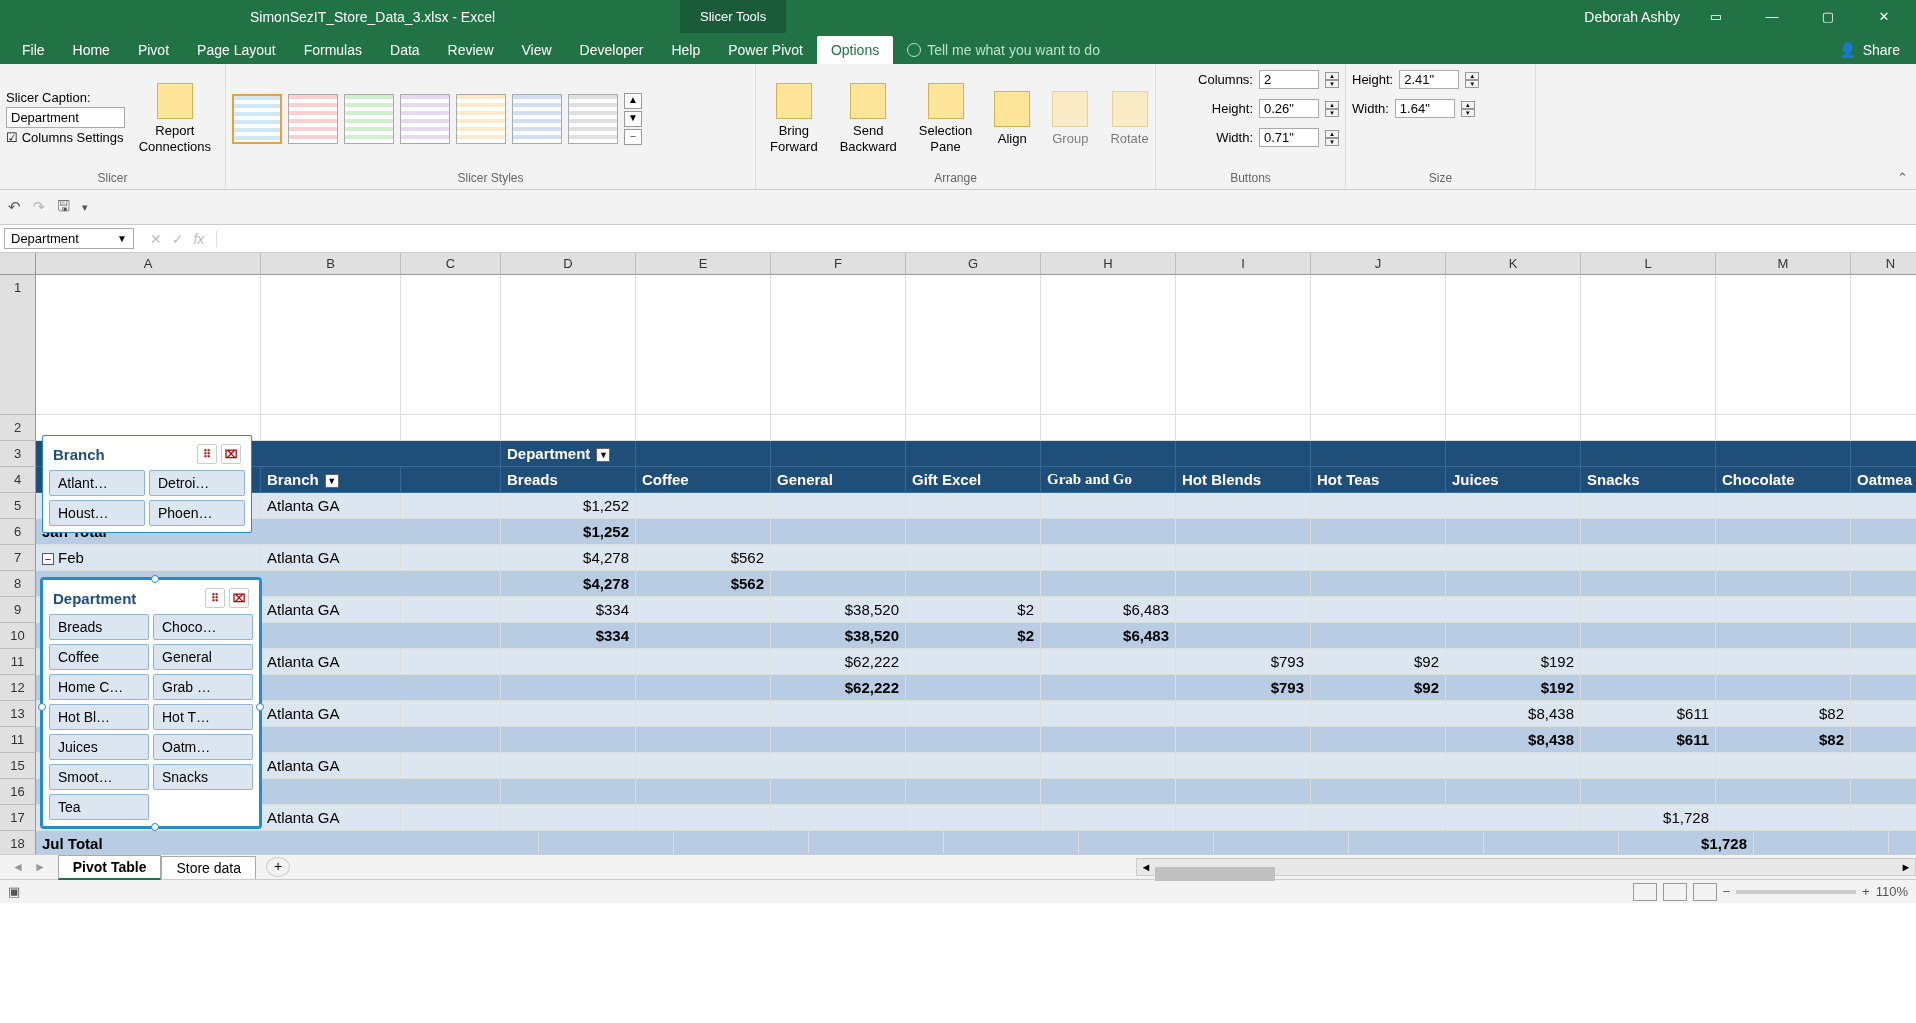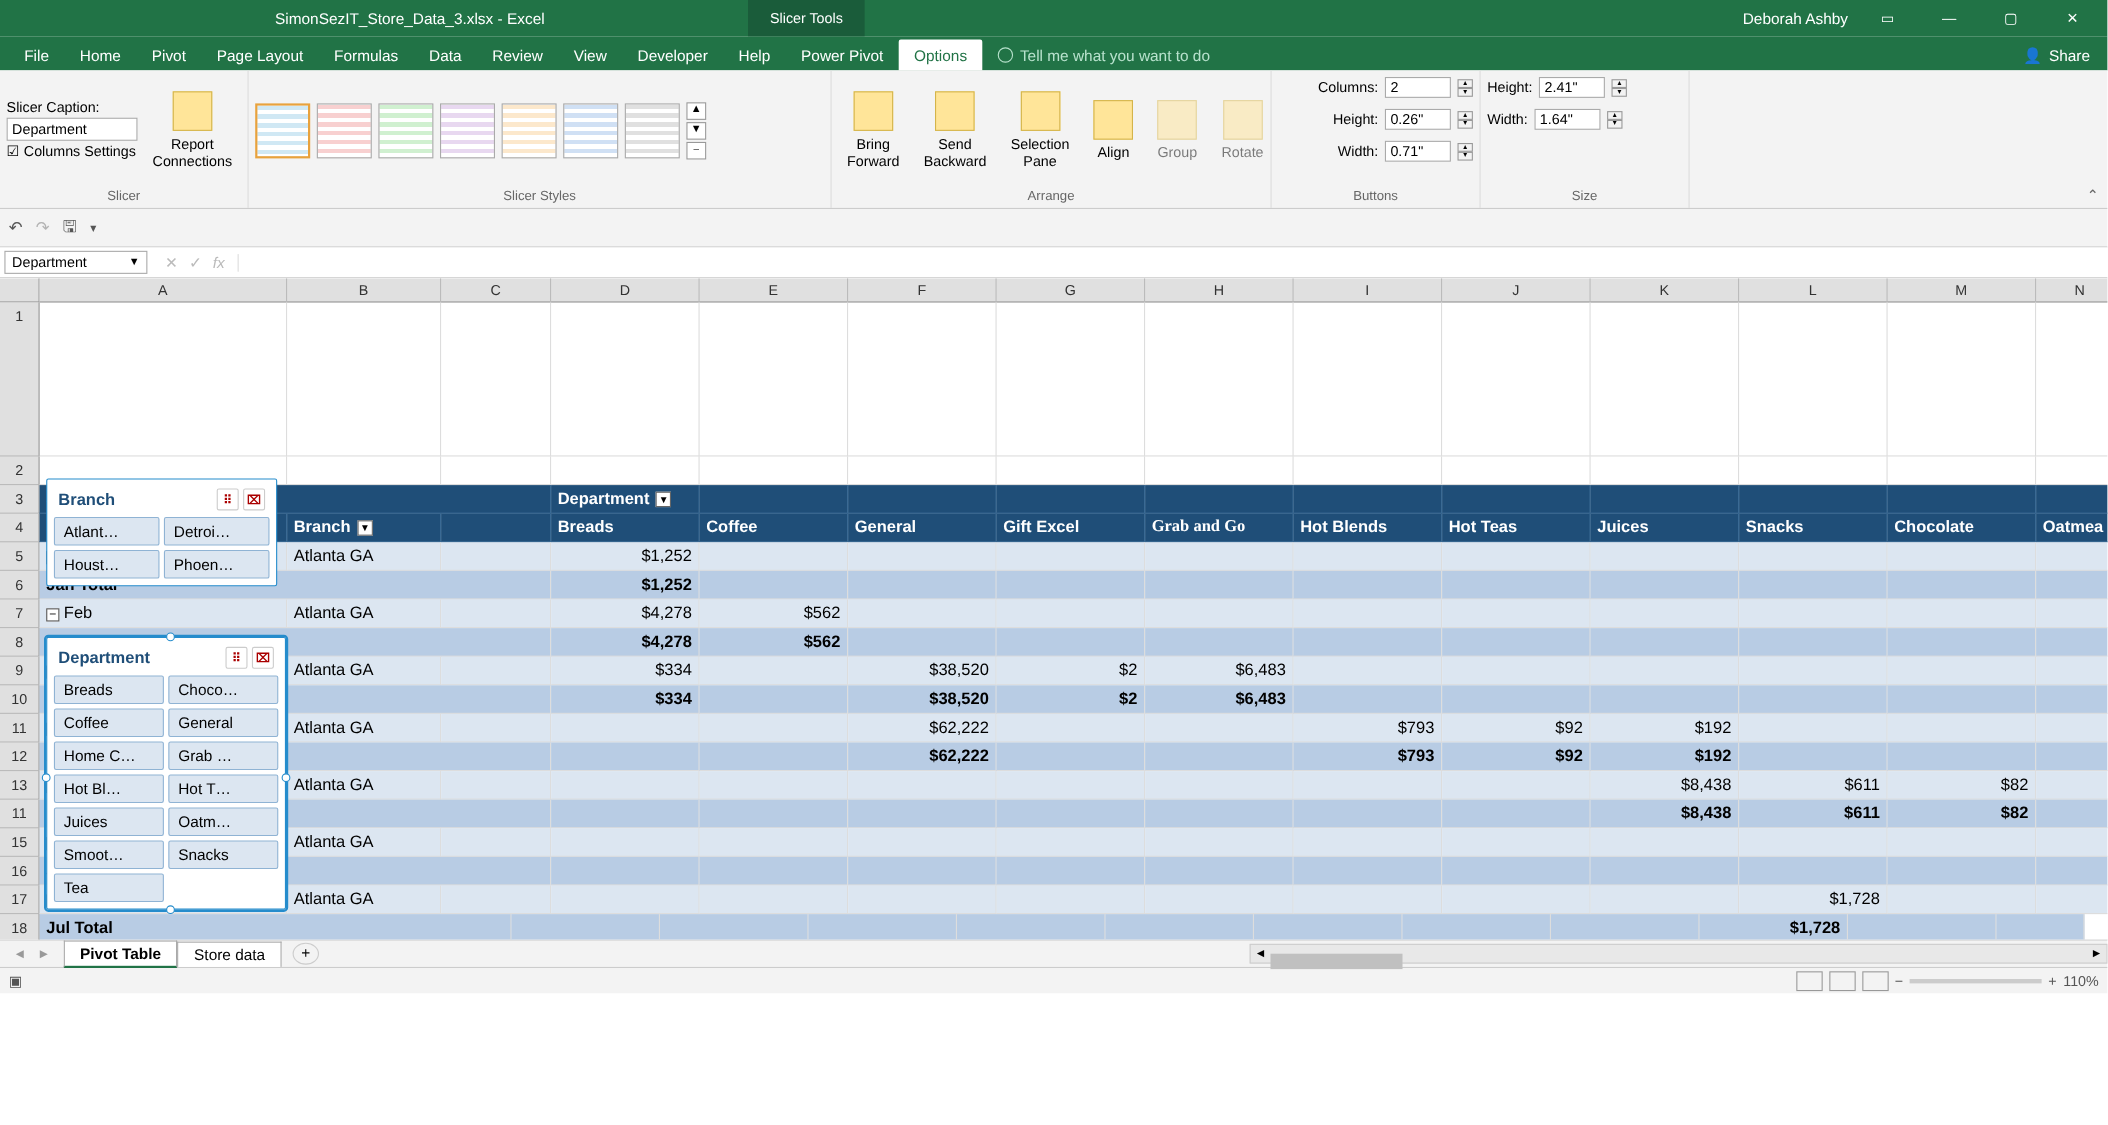--- a/index.html
+++ b/index.html
@@ -586,21 +586,21 @@
         <div class="cell pivot-row-even" style="width: 135px; text-align: right;"></div>
         <div class="cell pivot-row-even" style="width: 135px; text-align: right;"></div>
         <div class="cell pivot-row-even" style="width: 135px; text-align: right;"></div>
         <div class="cell pivot-row-even" style="width: 135px; text-align: right;"></div>
         <div class="cell pivot-row-even" style="width: 135px; text-align: right;"></div>
         <div class="cell pivot-row-even" style="width: 135px; text-align: right;">$1,728</div>
         <div class="cell pivot-row-even" style="width: 135px; text-align: right;"></div>
         <div class="cell pivot-row-even" style="width: 80px; text-align: right;"></div>
       </div>
       <div class="cell-row" style="font-weight: bold;">
-        <div class="cell pivot-row-odd" style="width: 429px;">Jul Total</div>
+        <div class="cell pivot-row-odd" style="width: 503px;">Jul Total</div>
         <div class="cell pivot-row-odd" style="width: 135px; text-align: right;"></div>
         <div class="cell pivot-row-odd" style="width: 135px; text-align: right;"></div>
         <div class="cell pivot-row-odd" style="width: 135px; text-align: right;"></div>
         <div class="cell pivot-row-odd" style="width: 135px; text-align: right;"></div>
         <div class="cell pivot-row-odd" style="width: 135px; text-align: right;"></div>
         <div class="cell pivot-row-odd" style="width: 135px; text-align: right;"></div>
         <div class="cell pivot-row-odd" style="width: 135px; text-align: right;"></div>
         <div class="cell pivot-row-odd" style="width: 135px; text-align: right;"></div>
         <div class="cell pivot-row-odd" style="width: 135px; text-align: right;">$1,728</div>
         <div class="cell pivot-row-odd" style="width: 135px; text-align: right;"></div>

